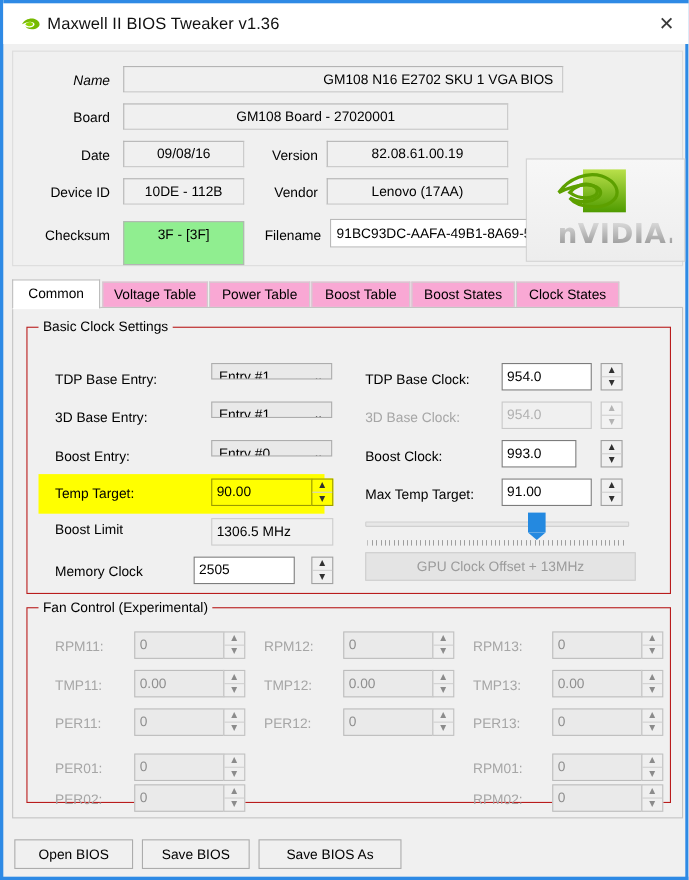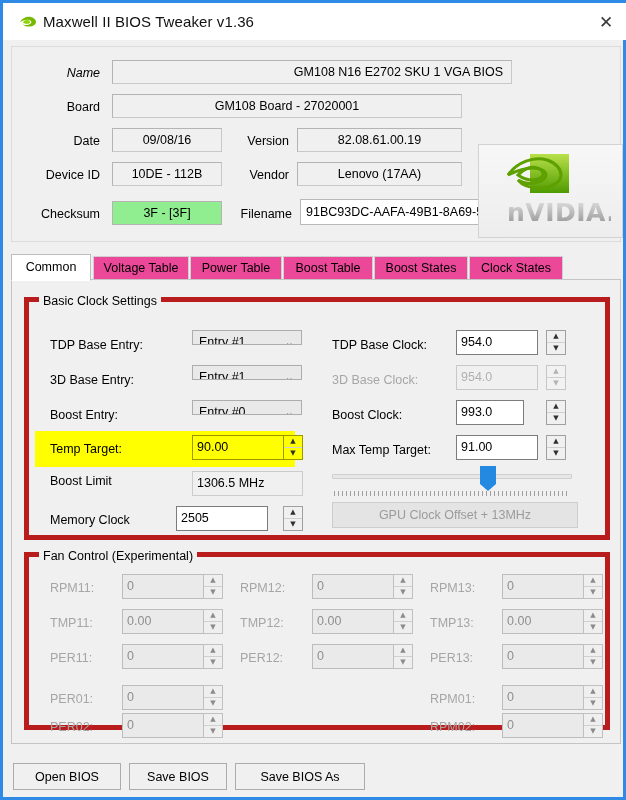--- a/index.html
+++ b/index.html
@@ -48,34 +48,34 @@
   .logo-box{
     position:absolute;left:466px;top:97px;width:145px;height:94px;
     background:linear-gradient(180deg,#f7f7f7 0%,#ededed 100%);
     border:1px solid #d2d2d2;box-sizing:border-box;
     display:flex;align-items:center;justify-content:center;
   }
   
   .tabstrip{position:absolute;left:8px;top:254px;width:610px;height:26px;}
   .tab{
     position:absolute;top:2px;height:24px;box-sizing:border-box;
-    background:#ec4899;border:1px solid #cfcfcf;border-bottom:none;
+    background:#f9a8d4;border:1px solid #cfcfcf;border-bottom:none;
     font-size:12.5px;line-height:22px;text-align:center;color:#000;white-space:nowrap;
   }
   .tab.active{
     top:0;height:27px;background:#fff;border:1px solid #bdbdbd;border-bottom:1px solid #fff;
     line-height:25px;z-index:5;
   }
   .tabpage{
     position:absolute;left:8px;top:279px;width:610px;height:465px;
     background:#f0f0f0;border:1px solid #c4c4c4;box-sizing:border-box;
   }
   
   .group{
-    position:absolute;box-sizing:border-box;border:5px solid #b91c1c;
+    position:absolute;box-sizing:border-box;border:1px solid #b91c1c;
   }
   .group-title{
     position:absolute;top:-8px;left:10px;background:#f0f0f0;padding:0 4px;
     font-size:12.5px;color:#000;white-space:nowrap;
   }
   
   .ctl-label{
     position:absolute;font-size:12.5px;color:#000;line-height:16px;white-space:nowrap;
   }
   .ctl-label.dis{color:#a6a6a6;}
@@ -170,21 +170,21 @@
     <div class="fld center" style="left:100px;top:81px;width:110px;height:24px;">09/08/16</div>
     <span class="lbl" style="left:215px;top:86px;width:62px;">Version</span>
     <div class="fld center" style="left:285px;top:81px;width:165px;height:24px;">82.08.61.00.19</div>
 
     <span class="lbl" style="left:6px;top:120px;width:82px;">Device ID</span>
     <div class="fld center" style="left:100px;top:115px;width:110px;height:24px;">10DE - 112B</div>
     <span class="lbl" style="left:215px;top:120px;width:62px;">Vendor</span>
     <div class="fld center" style="left:285px;top:115px;width:165px;height:24px;">Lenovo (17AA)</div>
 
     <span class="lbl" style="left:6px;top:159px;width:82px;">Checksum</span>
-    <div class="fld green" style="left:100px;top:154px;width:110px;height:24px;">3F - [3F]</div>
+    <div class="fld green" style="left:100px;top:154px;width:110px;height:40px;">3F - [3F]</div>
     <span class="lbl" style="left:212px;top:159px;width:68px;">Filename</span>
     <div class="fld white" style="left:288px;top:152px;width:314px;height:26px;line-height:24px;">91BC93DC-AAFA-49B1-8A69-58BF27F1C7E9_1</div>
 
     <div class="logo-box">
       <svg width="120" height="80" viewBox="0 0 120 80">
         <defs>
           <linearGradient id="gsq" x1="0" y1="0" x2="0" y2="1">
             <stop offset="0" stop-color="#b9e04a"></stop>
               <stop offset="1" stop-color="#4f9b00"></stop>
           </linearGradient>

